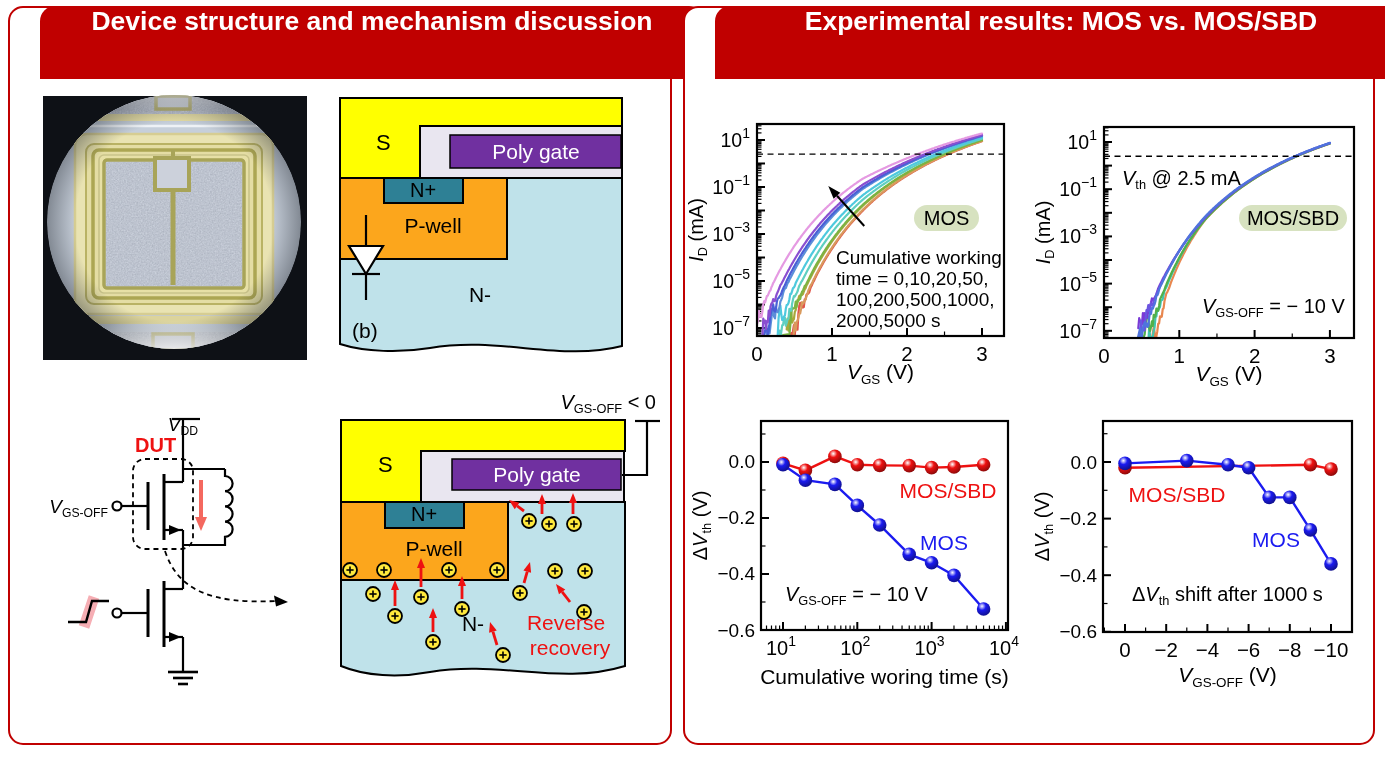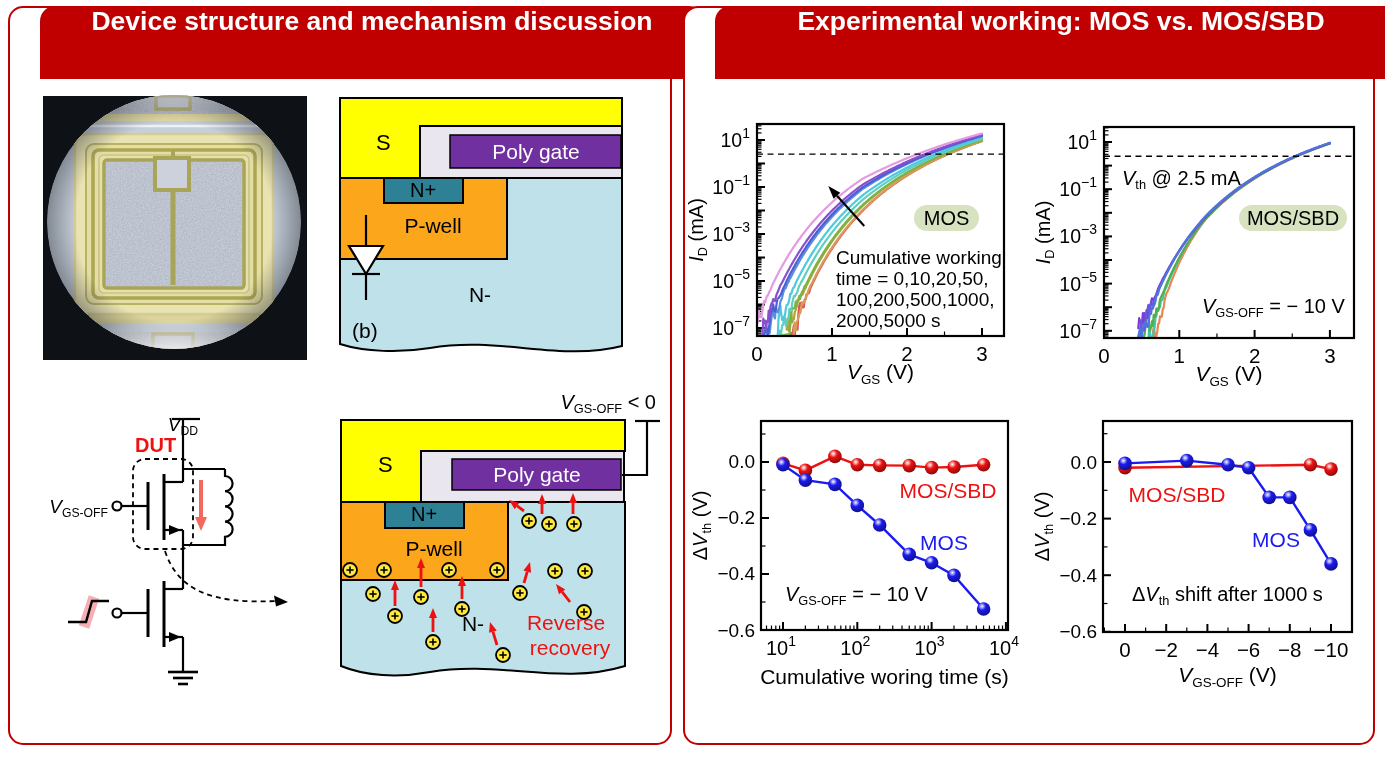--- a/index.html
+++ b/index.html
@@ -21,21 +21,21 @@
 <div id="page">
 
   <div class="panel" id="panel-left">
     <div class="band">
       <span class="band-title">Device structure and mechanism discussion</span>
     </div>
   </div>
 
   <div class="panel" id="panel-right">
     <div class="band">
-      <span class="band-title">Experimental working: MOS vs. MOS/SBD</span>
+      <span class="band-title">Experimental results: MOS vs. MOS/SBD</span>
     </div>
   </div>
 
   <svg class="abs" id="chip-photo" style="left:43px;top:96px;" width="264" height="264" viewBox="0 0 264 264">
     <defs>
       <clipPath id="chipCircle">
           <circle cx="131" cy="126" r="127"></circle>
         </clipPath>
       <filter id="grain" x="0%" y="0%" width="100%" height="100%">
         <feTurbulence type="fractalNoise" baseFrequency="0.65" numOctaves="2" seed="7"></feTurbulence>

